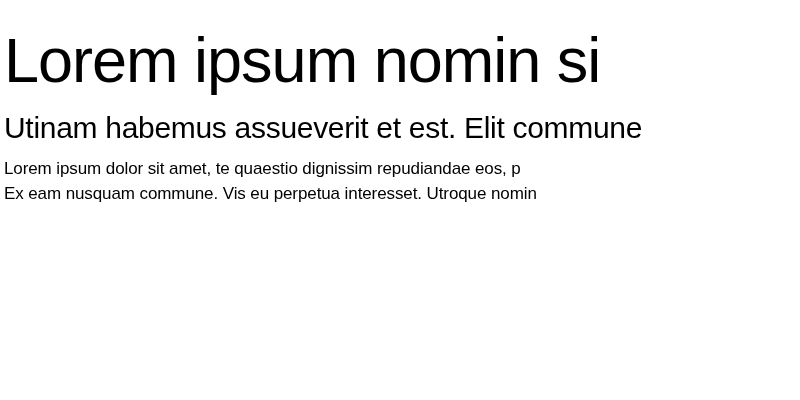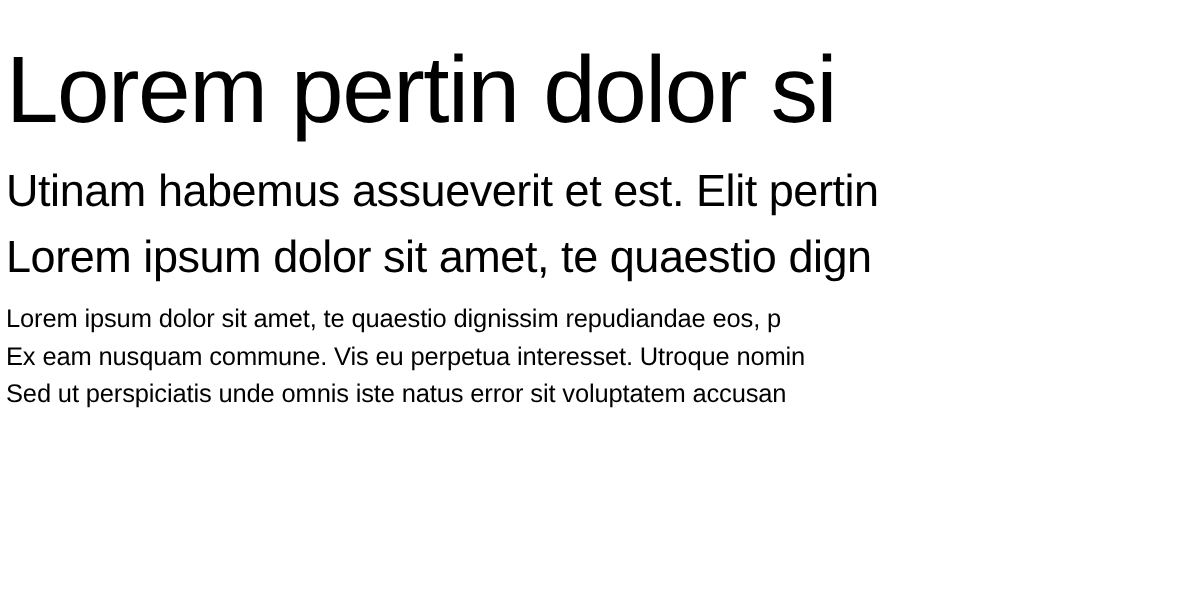--- a/index.html
+++ b/index.html
@@ -49,26 +49,24 @@
   }
   .body-block {
     padding-top: 6px;
   }
 </style>
 </head>
 <body>
 
 <div class="specimen">
 
-  <div class="line headline">Lorem pertin dolor si</div>
+  <div class="line headline">Lorem ipsum nomin si</div>
 
-  <div class="line sub sub-1">Utinam habemus assueverit et est. Elit pertin</div>
+  <div class="line sub sub-1">Utinam habemus assueverit et est. Elit commune</div>
 
 
-  <div class="line sub sub-3">Lorem ipsum dolor sit amet, te quaestio dign</div>
 
   <div class="body-block">
     <div class="line body">Lorem ipsum dolor sit amet, te quaestio dignissim repudiandae eos, p</div>
     <div class="line body">Ex eam nusquam commune. Vis eu perpetua interesset. Utroque nomin</div>
-    <div class="line body">Sed ut perspiciatis unde omnis iste natus error sit voluptatem accusan</div>
   </div>
 
 </div>
 
 </body></html>

